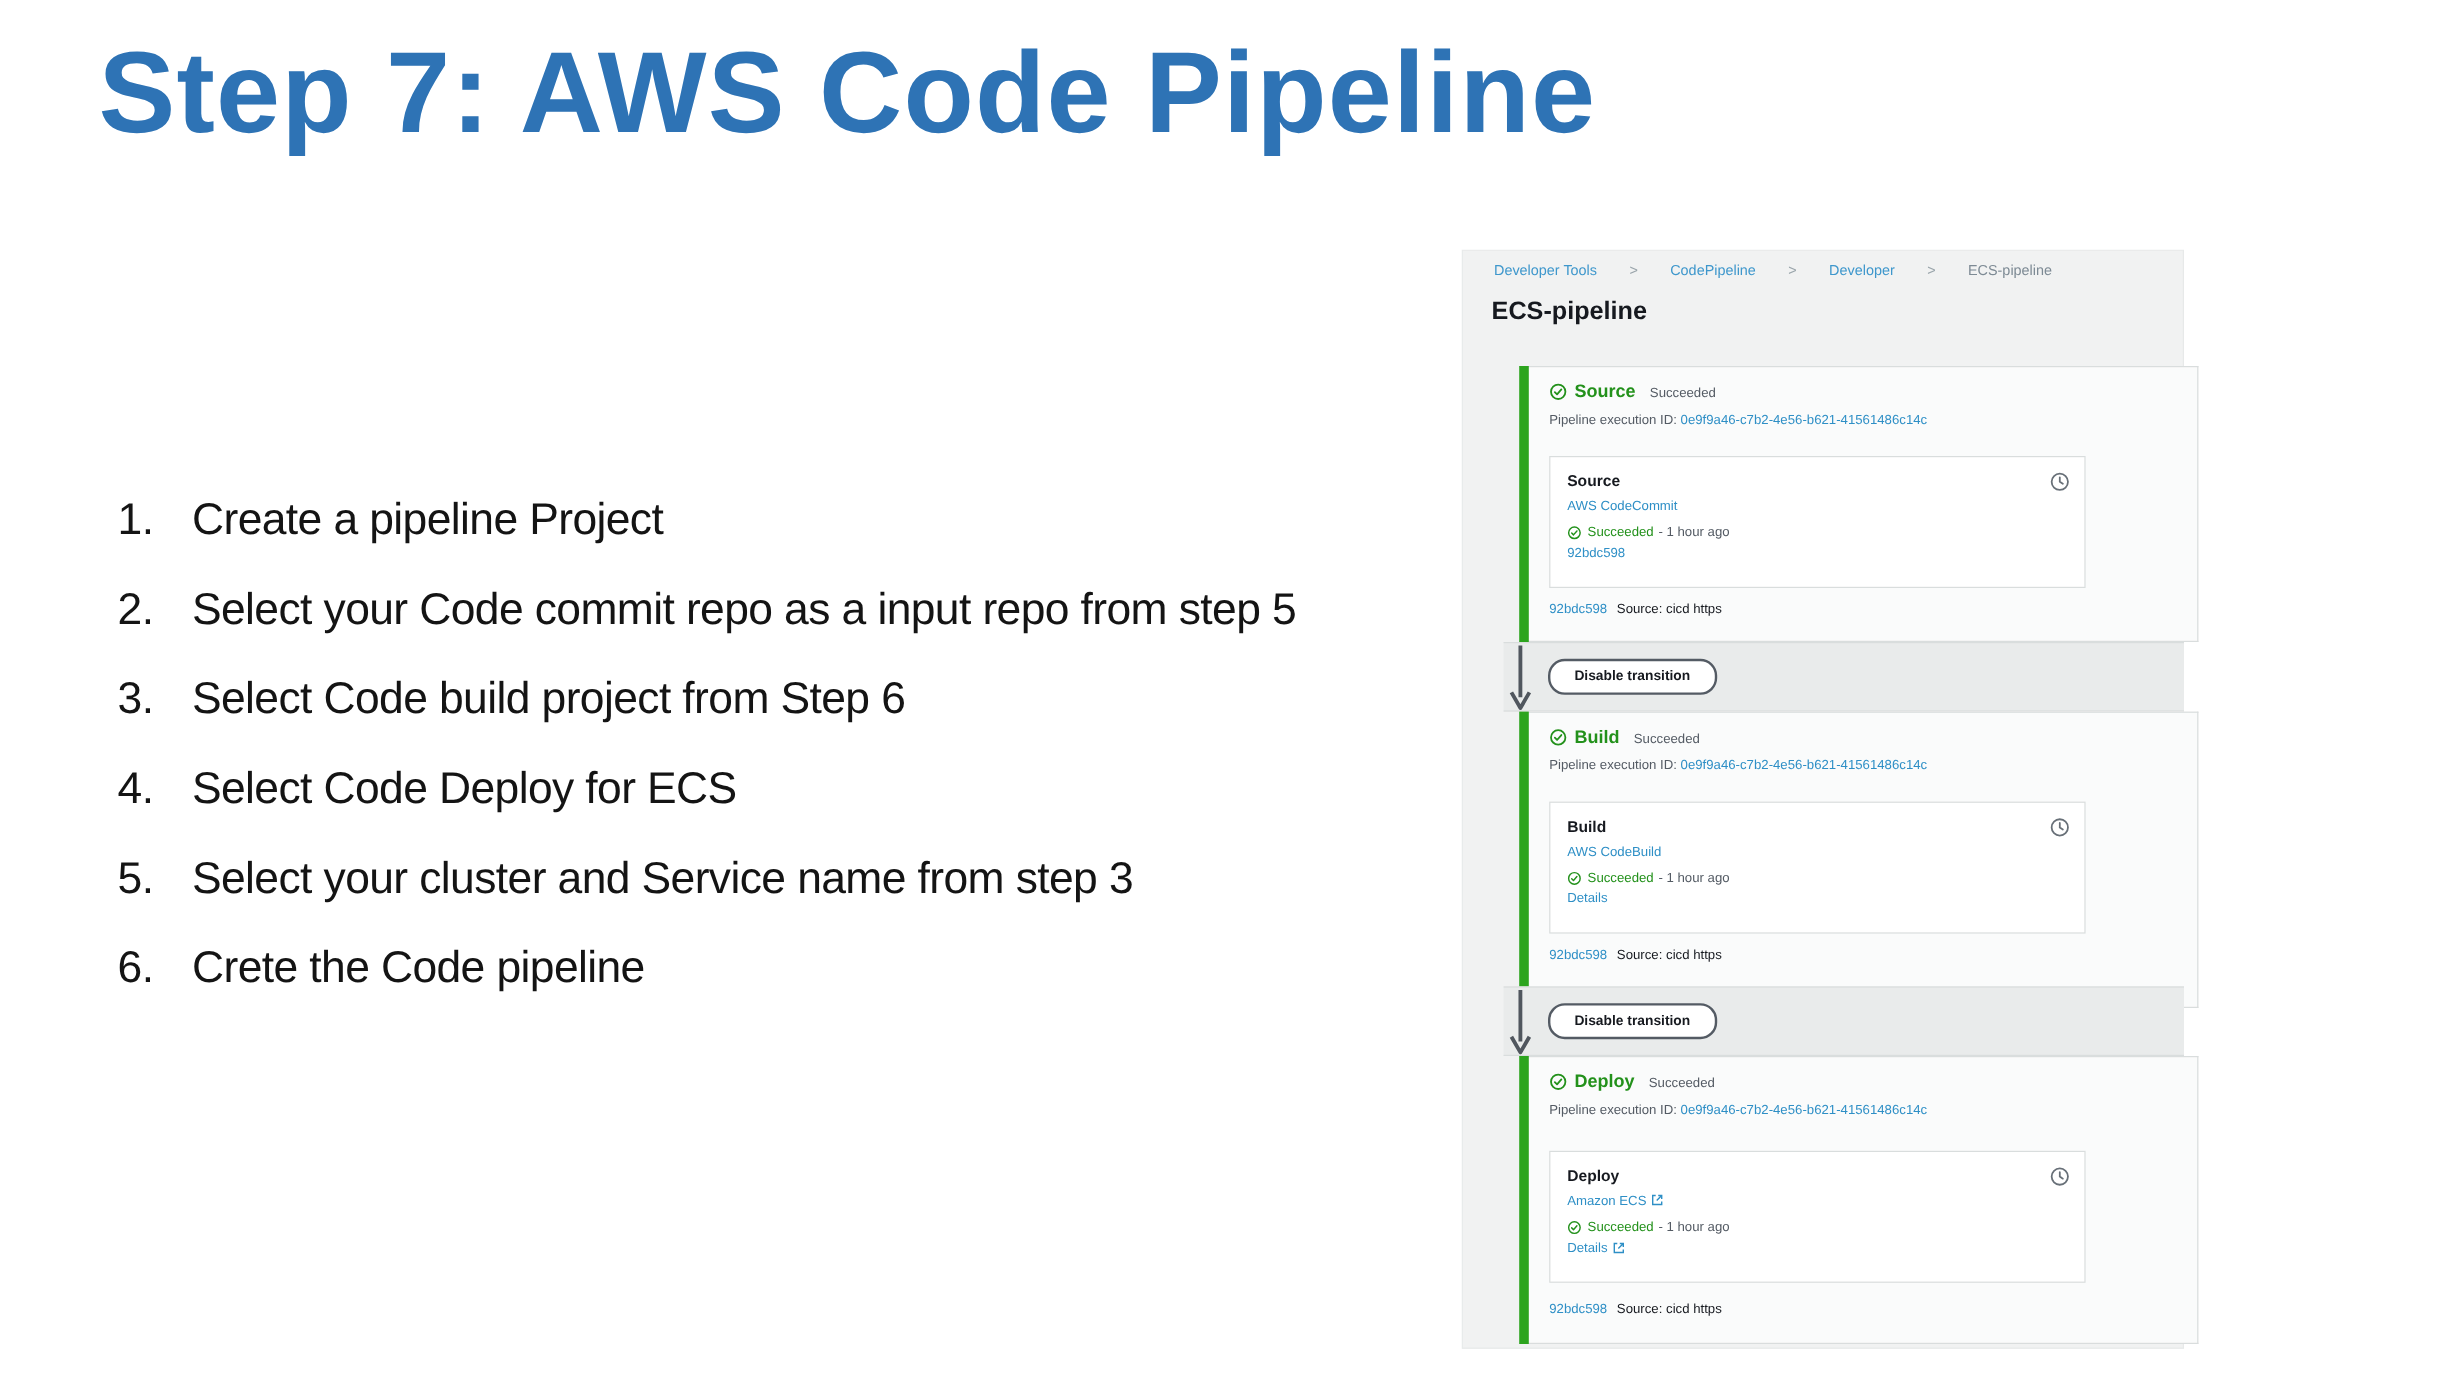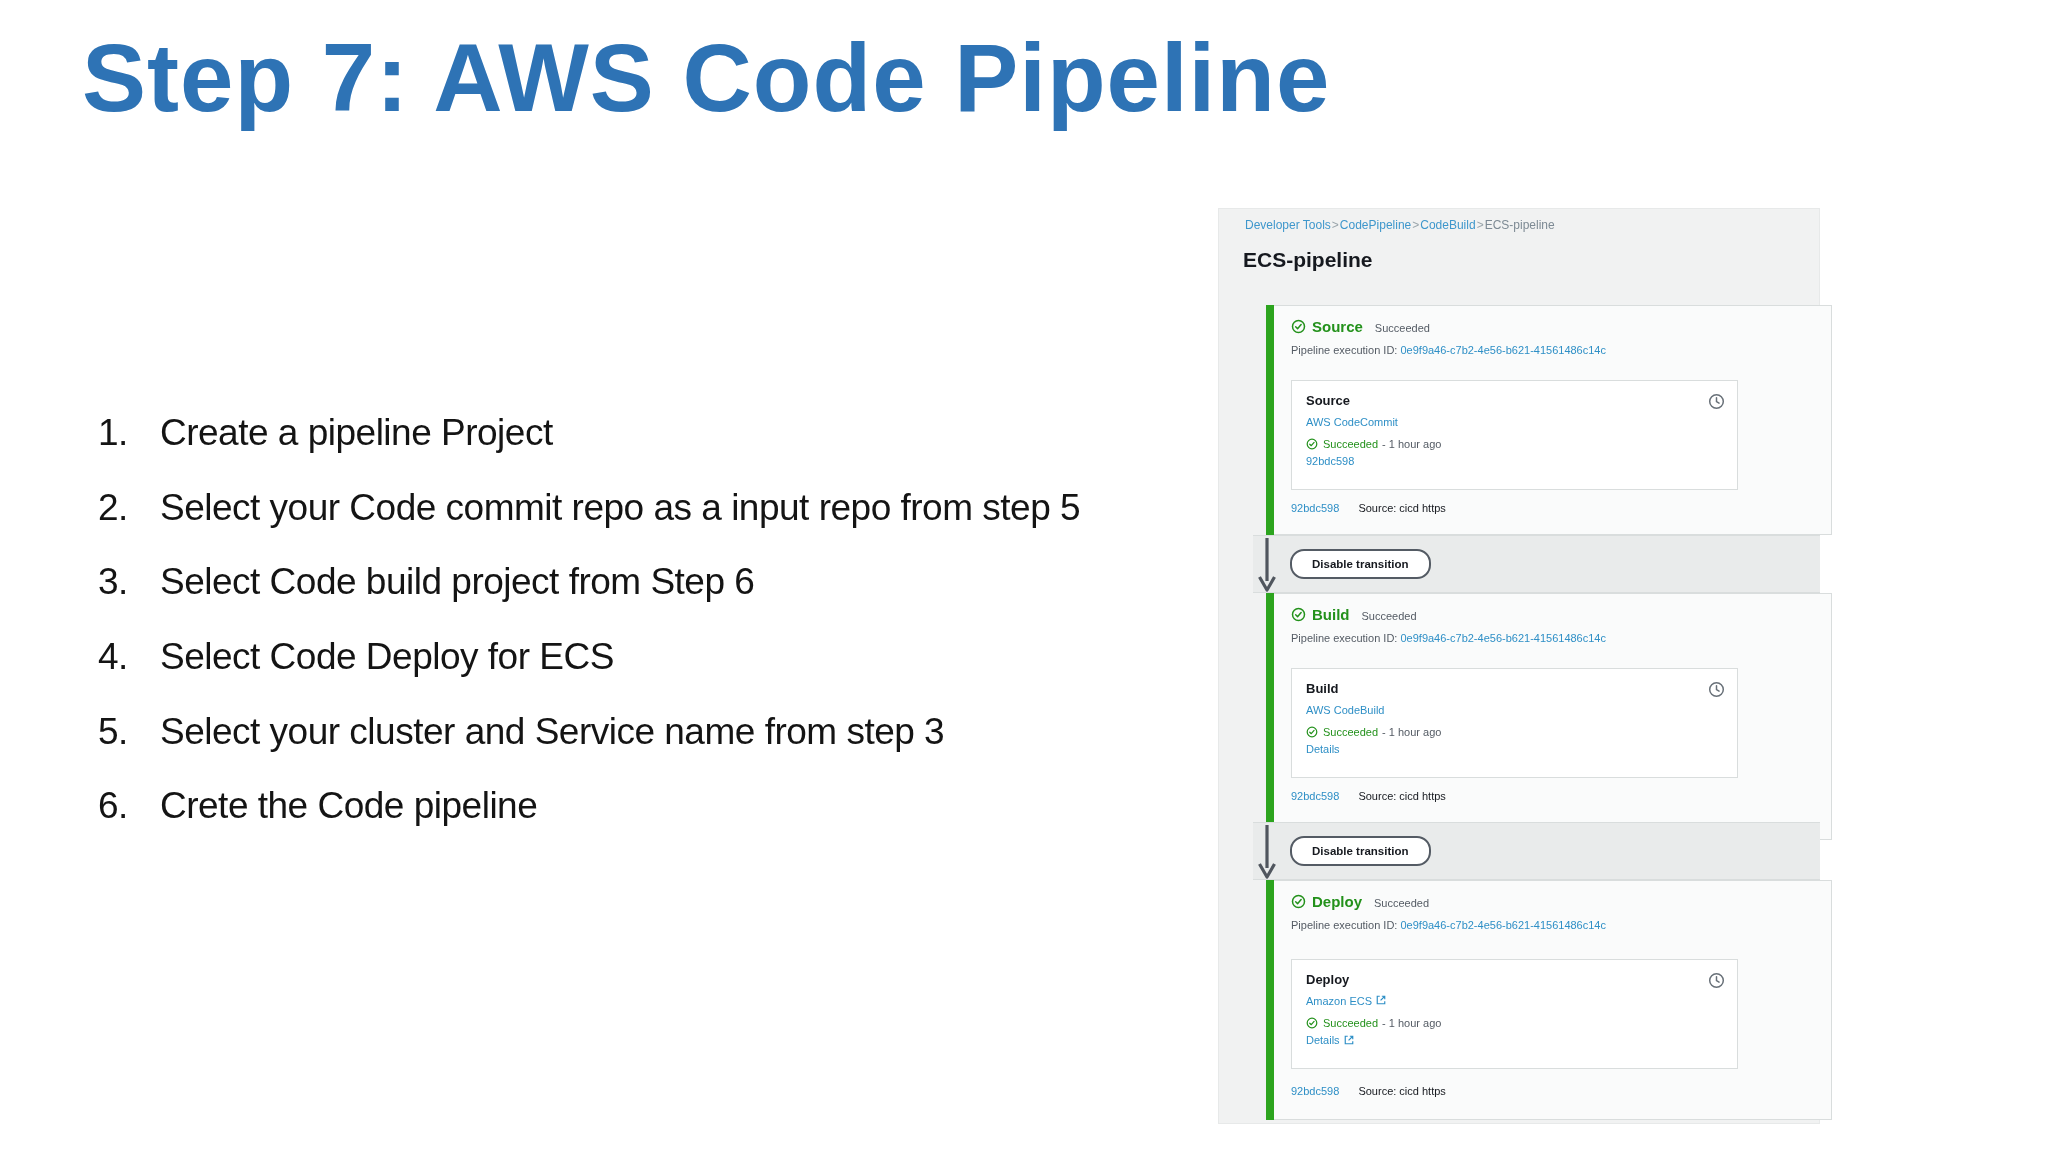--- a/index.html
+++ b/index.html
@@ -13,21 +13,21 @@
     font-size:96px;font-weight:800;letter-spacing:1px;color:#2e73b5;line-height:1.2;text-align:right;
   }
   .steps{position:absolute;left:98px;top:396px;margin:0;padding:0;list-style:none}
   .steps li{height:74.6px;display:flex;align-items:center;font-size:37px;letter-spacing:-0.5px;color:#141414}
   .steps .num{width:62px;flex:0 0 62px}
   
   .console{
     position:absolute;left:1218px;top:208px;width:602px;height:916px;
     background:#f1f2f2;color:#16191f;box-shadow:0 0 0 1px #e7e9e9 inset;
   }
-  .breadcrumb{position:absolute;left:27px;top:10px;font-size:12px;display:flex;gap:1px;white-space:nowrap}
+  .breadcrumb{position:absolute;left:27px;top:10px;font-size:12px;display:flex;gap:27px;white-space:nowrap}
   .breadcrumb .crumb{color:#3e97cc;text-decoration:none}
   .breadcrumb .sep{color:#9aa5ab}
   .breadcrumb .current{color:#7d8a94}
   .ptitle{position:absolute;left:25px;top:40px;margin:0;font-size:21px;font-weight:700;color:#16191f}
   .stage{
     position:absolute;left:48px;width:566px;background:#fafbfb;
     border:1px solid #d9dddd;border-left:none;box-sizing:border-box;
   }
   .stage::before{content:"";position:absolute;left:0;top:-1px;bottom:-1px;width:8px;background:#2ca41e}
   .s1{top:97px;height:230px}
@@ -51,21 +51,21 @@
   .srow .chk svg{width:12px;height:12px}
   .ok{color:#23911b;margin-left:5px}
   .ago{margin-left:4px}
   .dlink{display:inline-flex;align-items:center;margin-top:5px;font-size:11px}
   .ext{margin-left:4px;display:inline-flex}
   .ext svg{width:10px;height:10px}
   .clock{position:absolute;right:12px;top:12px;color:#687078;cursor:pointer}
   .clock svg{width:17px;height:17px}
   .rev{position:absolute;left:25px;top:196px;font-size:11px;white-space:nowrap}
   .s3 .rev{top:204px}
-  .revdesc{color:#16191f;margin-left:16px}
+  .revdesc{color:#16191f;margin-left:5px}
   .transition{
     position:absolute;left:35px;width:567px;height:58px;background:#e9ebeb;
     border-top:1px solid #d9dddd;border-bottom:1px solid #d9dddd;box-sizing:border-box;
   }
   .t1{top:327px}
   .t2{top:614px}
   .arrow{position:absolute;left:4px;top:1px;color:#50565e}
   .arrow svg{width:20px;height:55px}
   .tbutton{
     position:absolute;left:37px;top:13px;height:30px;padding:0 20px;background:#ffffff;
@@ -105,21 +105,21 @@
   </li>
 </ol>
 
 <div class="console">
 
   <nav class="breadcrumb">
     <a class="crumb">Developer Tools</a>
     <span class="sep">&gt;</span>
     <a class="crumb">CodePipeline</a>
     <span class="sep">&gt;</span>
-    <a class="crumb">CodeBuild</a>
+    <a class="crumb">Developer</a>
     <span class="sep">&gt;</span>
     <span class="crumb current">ECS-pipeline</span>
   </nav>
 
   <h2 class="ptitle">ECS-pipeline</h2>
 
   <section class="stage s1">
     <div class="stage-head">
       <span class="chk">
         <svg viewBox="0 0 16 16">

